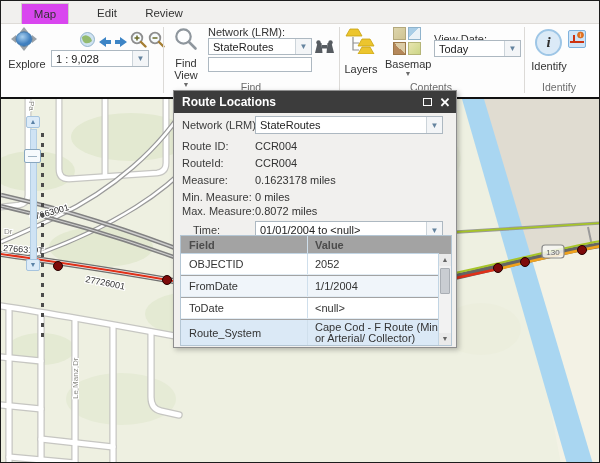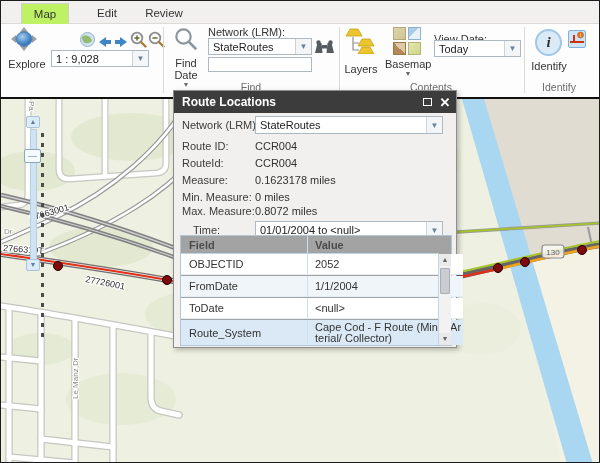--- a/index.html
+++ b/index.html
@@ -8,21 +8,21 @@
     position:relative; width:600px; height:463px; overflow:hidden;
     background:#ffffff; border:1px solid #1c1c1c;
   }
   .abs { position:absolute; }
 
   
   #tabrow { position:absolute; left:0; top:0; width:100%; height:23px;
     background:#f1f0ee; border-bottom:1px solid #dedbd7; }
   .tab { position:absolute; top:2px; height:21px; line-height:21px;
     font-size:11.5px; color:#333; text-align:center; }
-  .tab.active { background:#bef264; border:1px solid #d2cfca; border-bottom:none; z-index:2; }
+  .tab.active { background:#d946ef; border:1px solid #d2cfca; border-bottom:none; z-index:2; }
   #ribbon { position:absolute; left:0; top:23px; width:100%; height:73px; background:#fdfdfd; }
   .sep { position:absolute; top:3px; width:1px; height:66px; background:#dcdad7; }
   .grplabel { position:absolute; top:57px; font-size:10.5px; color:#6d6d6d; text-align:center; }
   .ribbonbtn-label { font-size:11px; color:#333; text-align:center; }
   .combo { position:absolute; background:#fff; border:1px solid #adb8c1; display:flex; align-items:center; font-size:11px; color:#222; }
   .combo .txt { flex:1; padding:0 4px; white-space:nowrap; overflow:hidden; }
   .combo .dd { width:16px; align-self:stretch; border-left:1px solid #ccd4da;
     background:#f3f5f7; display:flex; align-items:center; justify-content:center;
     color:#64839e; font-size:8px; }
   .fieldlabel { font-size:11px; color:#333; white-space:nowrap; }
@@ -52,21 +52,21 @@
     background:#3c3c3c; display:flex; align-items:center; }
   #dlg-title { font-size:12px; font-weight:bold; color:#fff; padding-left:8px; flex:1; }
   .dlg-sysbtn { width:18px; height:18px; display:flex; align-items:center;
     justify-content:center; color:#fff; }
   .dlabel { position:absolute; left:8px; font-size:11px; color:#3b3b3b; white-space:nowrap; }
   .dvalue { position:absolute; left:81px; font-size:11px; color:#333; white-space:nowrap; }
   .dcombo { left:81px; width:188px; height:18px; }
   
   #dtable { position:absolute; left:6px; top:144px; width:272px; height:111px;
     background:#a3a3a3; border:1px solid #b4c6d4; font-size:11px; color:#333; }
-  .trow { position:absolute; left:0; width:282px; display:flex; }
+  .trow { position:absolute; left:0; width:258px; display:flex; }
   .tcell-f { width:127px; padding:0 0 0 8px; border-right:1px solid #cfdfec; display:flex; align-items:center; }
   .tcell-v { flex:1; padding:0 0 0 7px; display:flex; align-items:center; }
   #thead { top:0; height:18px; font-weight:bold; color:#4c4c4c;
     border-bottom:1px solid #c2d5e4; width:258px; }
   
   #tscroll { position:absolute; right:0; top:18px; width:13px; height:91px;
     background:#f2f2f2; border-left:1px solid #c2d5e4; }
   .scr-arrow { position:absolute; left:0; width:12px; height:12px; font-size:7px;
     color:#666; text-align:center; line-height:12px; background:#eaeaea; }
   #tthumb { position:absolute; left:1px; top:14px; width:10px; height:26px;
@@ -141,21 +141,21 @@
       <span class="dd">▼</span>
     </div>
     <div class="sep" style="left:162px;"></div>
 
     <div class="abs" style="left:166px;top:3px;width:38px;height:62px;">
       <svg width="24" height="24" viewBox="0 0 24 24" style="margin-left:7px;">
         <circle cx="9.5" cy="9.5" r="7.2" fill="#fdfeff" stroke="#8e969d" stroke-width="2.2"></circle>
         <line x1="15" y1="15" x2="21.5" y2="21.5" stroke="#8e969d" stroke-width="2.6" stroke-linecap="round"></line>
       </svg>
       <div class="ribbonbtn-label" style="width:38px;margin-top:2px;">Find</div>
-      <div class="ribbonbtn-label" style="width:38px;">Date</div>
+      <div class="ribbonbtn-label" style="width:38px;">View</div>
       <div style="width:38px;text-align:center;color:#6b6b6b;font-size:7px;line-height:7px;">▼</div>
     </div>
     <div class="abs fieldlabel" style="left:207px;top:2px;">Network (LRM):</div>
     <div class="combo" style="left:207px;top:14px;width:104px;height:17px;">
       <span class="txt">StateRoutes</span>
       <span class="dd">▼</span>
     </div>
     <div class="abs" style="left:314px;top:16px;">
       <svg width="19" height="14" viewBox="0 0 19 14">
         <polygon points="0,13 2.5,3 6.5,3 7.5,13" fill="#565b60"></polygon>

